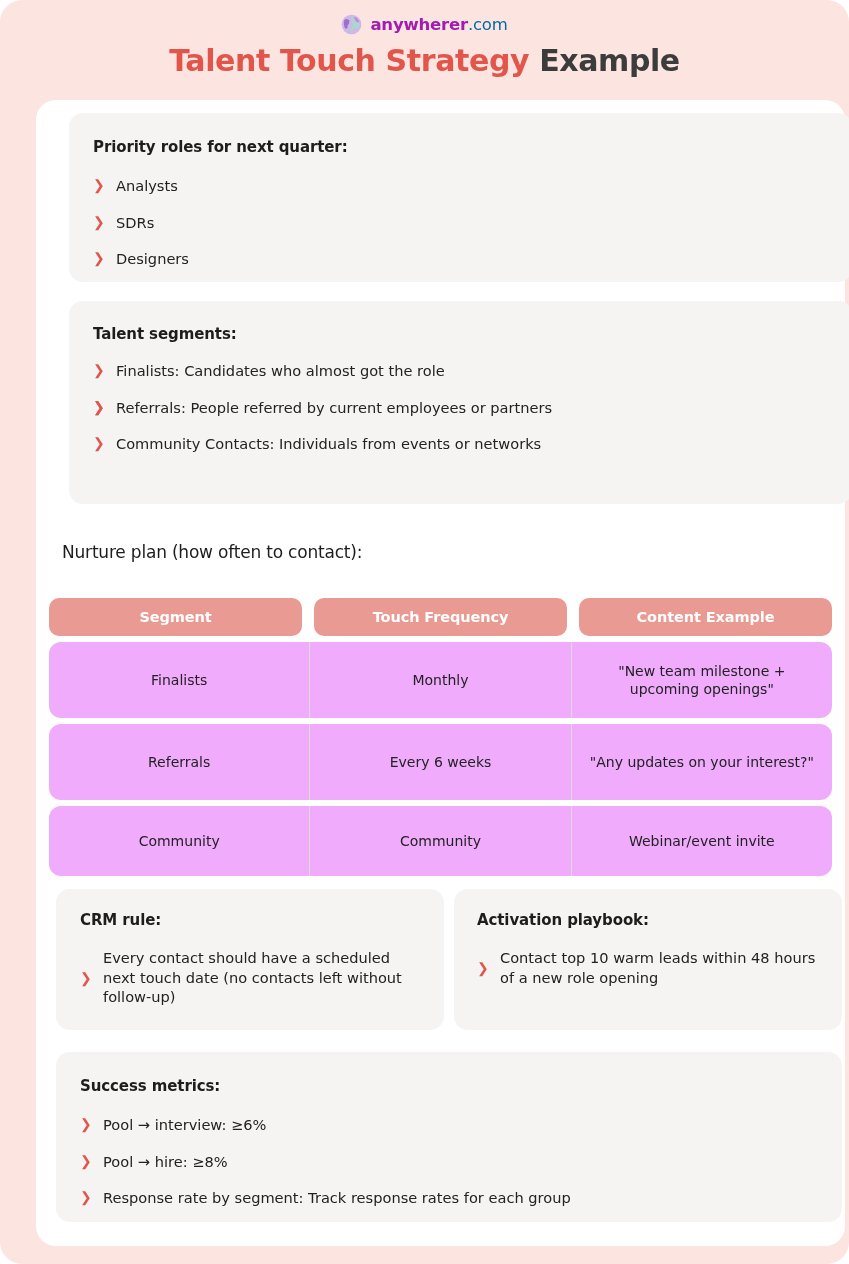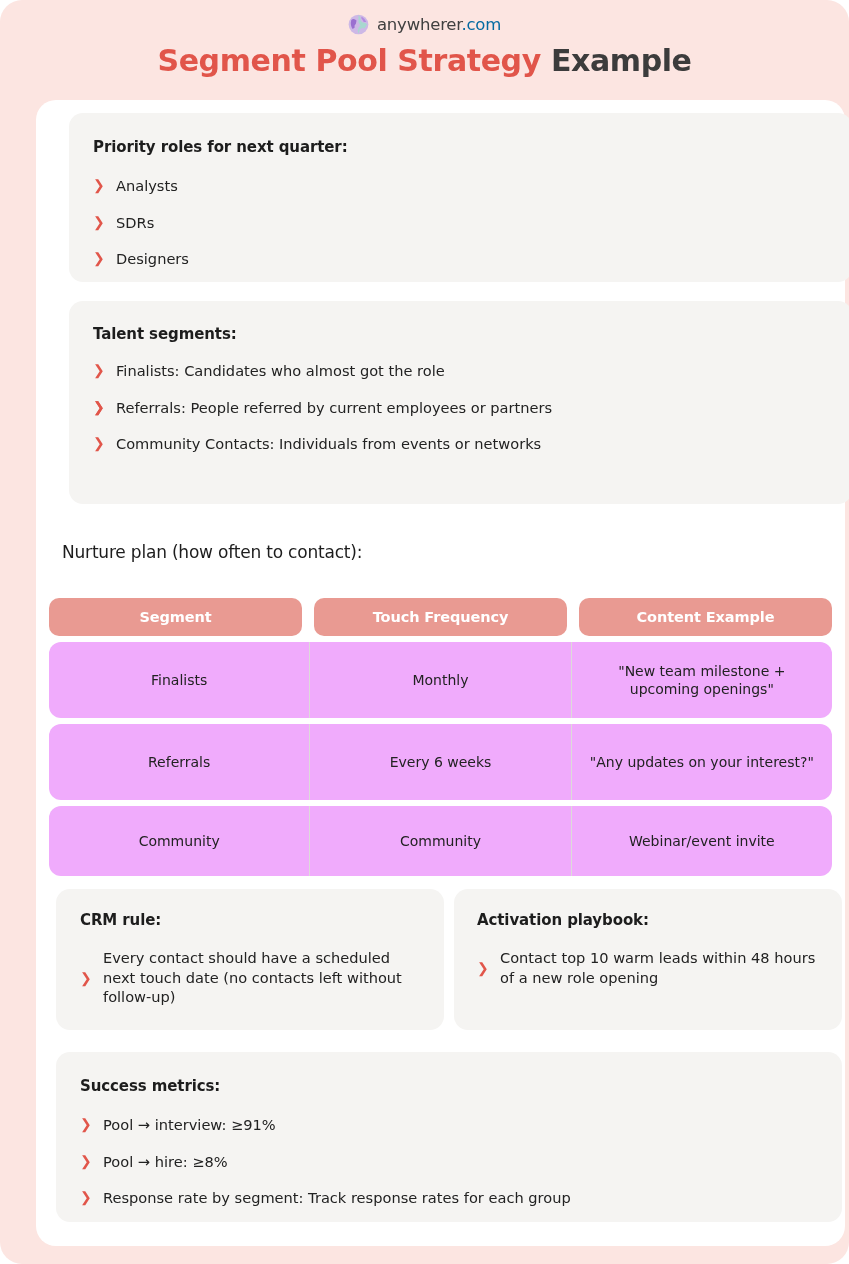--- a/index.html
+++ b/index.html
@@ -28,21 +28,21 @@
     gap: 8px;
     padding-top: 19px;
     height: 30px;
   }
   .brand-globe { width: 21px; height: 21px; display: block; }
   .brand-text {
     font-size: 16.5px;
     letter-spacing: -0.2px;
     color: #4a4a4a;
   }
-  .brand-text .b-strong { font-weight: 400; color: #404040; }
+  .brand-text .b-strong { font-weight: 700; color: #a21caf; }
   .brand-text .b-light  { font-weight: 400; color: #0369a1; }
 
   .page-title {
     text-align: center;
     margin-top: 13px;
     font-size: 30px;
     font-weight: 700;
     letter-spacing: -0.4px;
   }
   .title-accent { color: #e1554a; }
@@ -217,21 +217,21 @@
       <path d="M5 9 Q9 6 13 10 L12 15 Q9 17 10 21 L7 23 Q3 17 5 9 Z" fill="#9a6fd0"></path>
       <path d="M16 2 Q20 5 19 10 L22 13 Q27 12 29 16 L25 22 Q20 20 18 24 L16 30 Q14 25 16 21 L19 17 L16 13 Z" fill="#a8d8cf"></path>
       <path d="M21 4 Q26 7 28 12 L24 12 Q22 8 20 6 Z" fill="#b38be0"></path>
     </svg>
     <div class="brand-text">
       <span class="b-strong">anywherer</span><span class="b-light">.com</span>
     </div>
   </div>
 
   <h1 class="page-title">
-    <span class="title-accent">Segment Pool Strategy</span><span class="title-rest"> Example</span>
+    <span class="title-accent">Talent Touch Strategy</span><span class="title-rest"> Example</span>
   </h1>
 
   <div class="panel">
 
     <section class="card" id="card-priority">
       <div class="card-heading">Priority roles for next quarter:</div>
       <ul class="blist">
         <li>
           <span class="chev">❯</span>
           <span>Analysts</span>
@@ -314,21 +314,21 @@
           <span>Contact top 10 warm leads within 48 hours of a new role opening</span>
         </li>
       </ul>
     </section>
 
     <section class="card" id="card-metrics">
       <div class="card-heading">Success metrics:</div>
       <ul class="blist">
         <li>
           <span class="chev">❯</span>
-          <span>Pool → interview: ≥91%</span>
+          <span>Pool → interview: ≥6%</span>
         </li>
         <li>
           <span class="chev">❯</span>
           <span>Pool → hire: ≥8%</span>
         </li>
         <li>
           <span class="chev">❯</span>
           <span>Response rate by segment: Track response rates for each group</span>
         </li>
       </ul>

